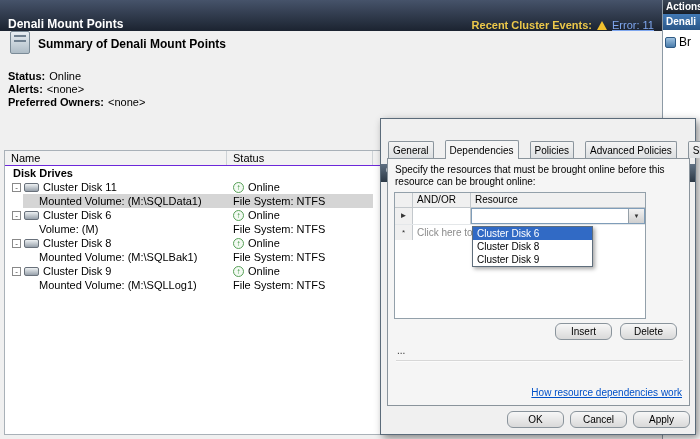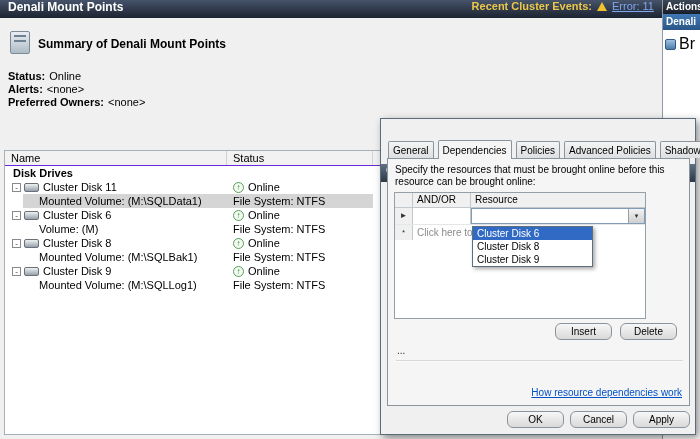--- a/index.html
+++ b/index.html
@@ -1,33 +1,33 @@
 <!DOCTYPE html>
 <html><head>
 <meta charset="utf-8">
 <style>
   * { margin:0; padding:0; box-sizing:border-box; }
   body { font-family:"Liberation Sans", sans-serif; font-size:11px; color:#000; }
   #screen { position:relative; width:700px; height:439px; background:#f0f0f0; overflow:hidden; }
 
   
-  .top-bar { position:absolute; left:0; top:0; width:662px; height:18px;
+  .top-bar { position:absolute; left:0; top:0; width:662px; height:31px;
     background:linear-gradient(to bottom,#46536a,#1b2330);
-    display:flex; align-items:flex-start; justify-content:space-between; padding:0 8px; }
+    display:flex; align-items:flex-end; justify-content:space-between; padding:0 8px; }
   .top-title { color:#fff; font-weight:bold; font-size:12px; white-space:nowrap; }
   .events { display:flex; align-items:center; gap:5px; white-space:nowrap; }
   .events-label { color:#ecc84a; font-weight:bold; }
   .warn-tri { width:0; height:0; border-left:5px solid transparent; border-right:5px solid transparent; border-bottom:9px solid #f2c12e; position:relative; }
   .events-link { color:#7fa7ef; text-decoration:underline; cursor:pointer; }
 
   
   .actions-pane { position:absolute; left:662px; top:0; width:38px; height:439px; background:#fff; border-left:1px solid #8d9aa5; overflow:hidden; }
   .actions-header { height:14px; background:linear-gradient(to bottom,#3c4858,#171e28); color:#fff; font-weight:bold; font-size:10px; padding:1px 3px; white-space:nowrap; overflow:hidden; }
   .actions-group { height:16px; background:linear-gradient(to bottom,#4179b5,#2a5687); color:#fff; font-weight:bold; font-size:10px; padding:2px 3px; white-space:nowrap; overflow:hidden; cursor:pointer; }
-  .actions-item { display:flex; align-items:center; gap:3px; padding:5px 2px; font-size:16px; white-space:nowrap; cursor:pointer; }
+  .actions-item { display:flex; align-items:center; gap:3px; padding:5px 2px; font-size:12px; white-space:nowrap; cursor:pointer; }
   .action-ico { width:11px; height:11px; flex:0 0 11px; border-radius:2px; background:linear-gradient(to bottom,#9fc2e0,#4a7cab); border:1px solid #2f5a84; }
 
   
   .summary-icon { position:absolute; left:10px; top:31px; width:20px; height:23px;
     background:linear-gradient(to bottom,#e8eef3,#aebcc6); border:1px solid #7b8b97; border-radius:2px; }
   .summary-icon i { display:block; height:2px; background:#6f8090; margin:3px 3px 0 3px; }
   .summary-title { position:absolute; left:38px; top:37px; font-weight:bold; font-size:12px; }
 
   .fields { position:absolute; left:8px; top:70px; line-height:13px; white-space:nowrap; }
   .fields b { font-weight:bold; }
@@ -51,21 +51,21 @@
   .disk-ico { width:15px; height:9px; flex:0 0 15px; border:1px solid #68707a; border-radius:2px; background:linear-gradient(to bottom,#eef1f3,#97a1ab); margin-right:4px; }
   .online-ico { width:11px; height:11px; flex:0 0 11px; border:1px solid #58a058; border-radius:50%; background:#f2faf2; color:#2e8b2e; font-size:8px; line-height:10px; text-align:center; margin-right:4px; font-weight:bold; }
 
   
   .dialog { position:absolute; left:380px; top:118px; width:316px; height:317px; background:#f0f0f0; border:1px solid #5b6b7a; box-shadow:3px 3px 8px rgba(0,0,0,.45); font-size:10px; }
   .dlg-titlebar { height:18px; background:linear-gradient(to bottom,#607183,#2c3845); display:flex; justify-content:space-between; padding:0 13px 0 5px;margin-top:45px; }
   .dlg-title { color:#fff; font-weight:bold; font-size:11px; white-space:nowrap; }
   .dlg-close { width:17px; height:14px; background:linear-gradient(to bottom,#f4f4f4,#c9c9c9); border:1px solid #808a93; font-size:10px; line-height:12px; text-align:center; border-radius:2px; cursor:pointer; }
 
   .tabs { position:absolute; left:7px; top:22px; height:18px; display:flex; z-index:3; white-space:nowrap; font-size:10px; }
-  .tab { padding:3px 4px 12px 4px; border:1px solid #8a949c; border-bottom:none; background:linear-gradient(to bottom,#f4f4f4,#dcdfe1); border-radius:2px 2px 0 0; margin-right:4px; cursor:pointer; height:17px; }
+  .tab { padding:3px 4px 12px 4px; border:1px solid #8a949c; border-bottom:none; background:linear-gradient(to bottom,#f4f4f4,#dcdfe1); border-radius:2px 2px 0 0; margin-right:11px; cursor:pointer; height:17px; }
   .tab.active { background:#f5f5f5; height:19px; margin-top:-1px; padding-top:4px; z-index:4; position:relative; }
 
   .tab-page { position:absolute; left:6px; top:39px; width:303px; height:248px; background:#f5f5f5; border:1px solid #8a949c; z-index:2; }
   .dlg-desc { position:absolute; left:7px; top:5px; width:290px; line-height:12px; }
 
   .dep-grid { position:absolute; left:6px; top:33px; width:252px; height:127px; background:#fff; border:1px solid #93a0aa; }
   .dg-head { display:flex; height:15px; background:#f0f0f0; border-bottom:1px solid #c3c8cc; }
   .dg-row { display:flex; height:17px; border-bottom:1px solid #e4e7e9; }
   .dg-addrow { display:flex; height:14px; align-items:center; color:#8b8b8b; }
   .selc { width:18px; flex:0 0 18px; background:#f0f0f0; border-right:1px solid #c3c8cc; text-align:center; font-size:8px; line-height:15px; color:#333; }

